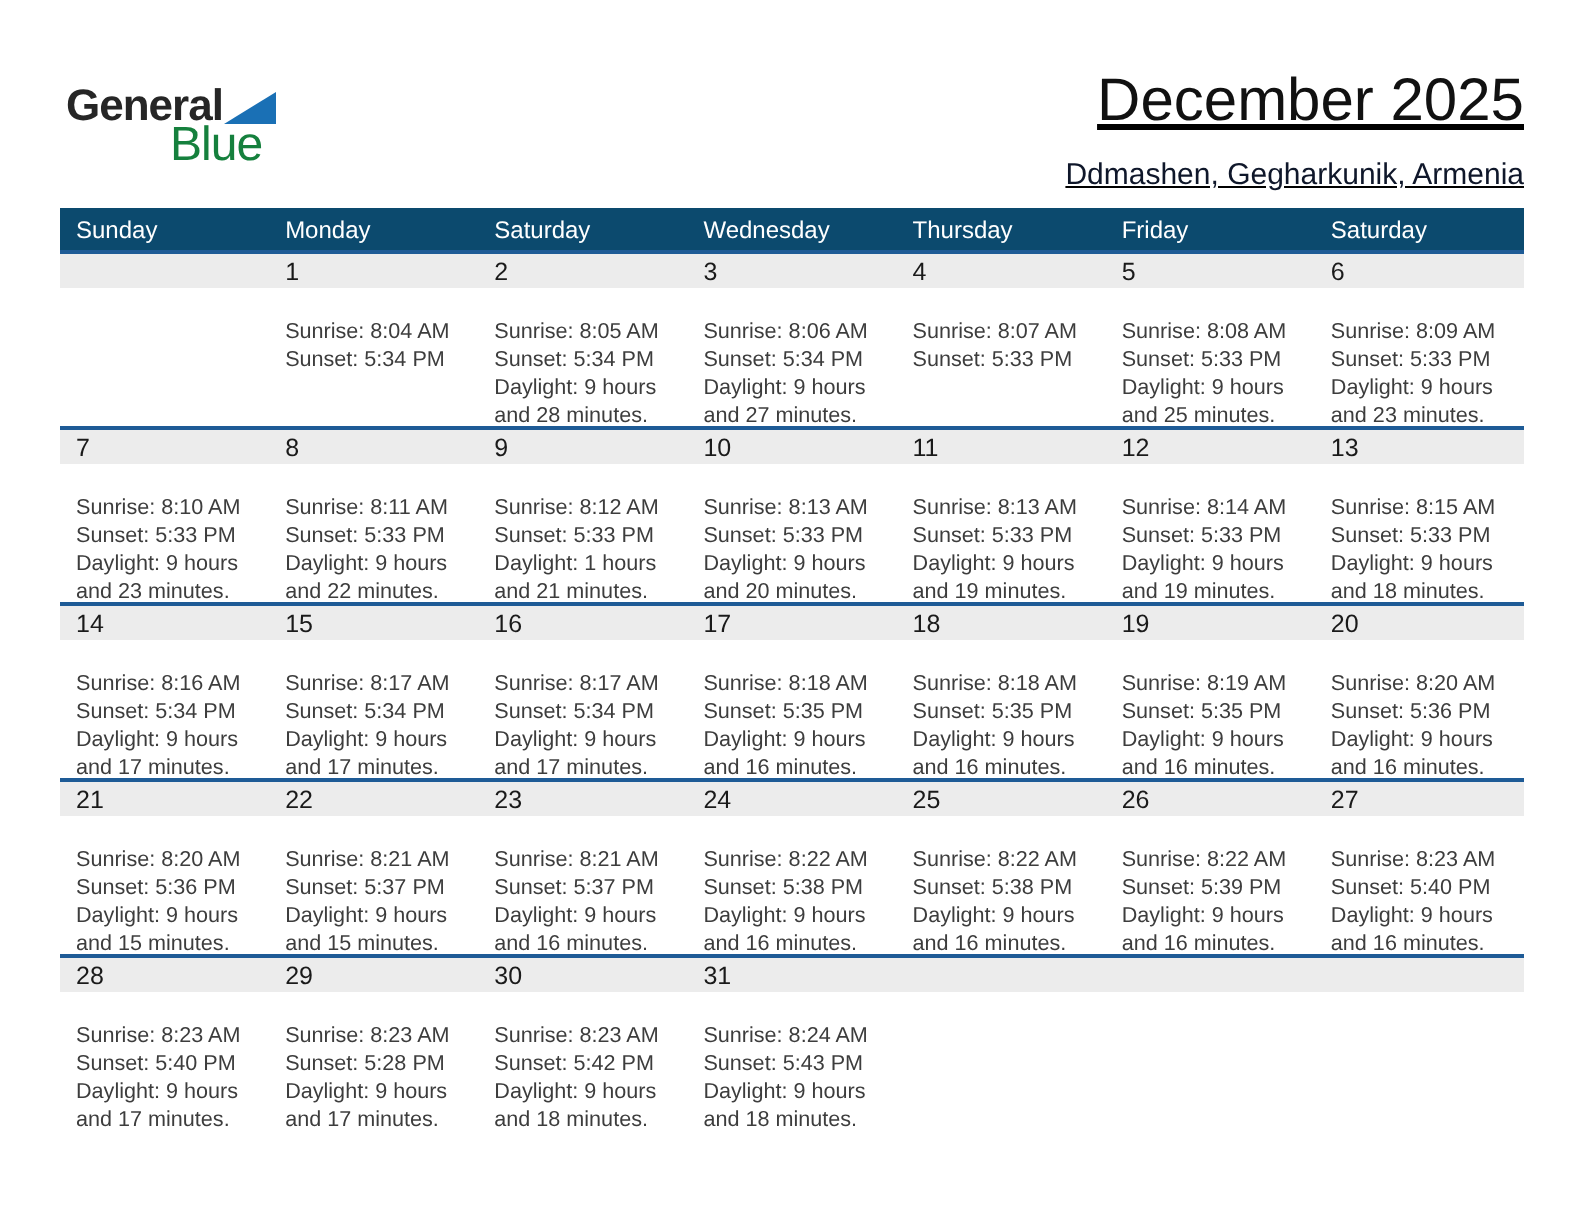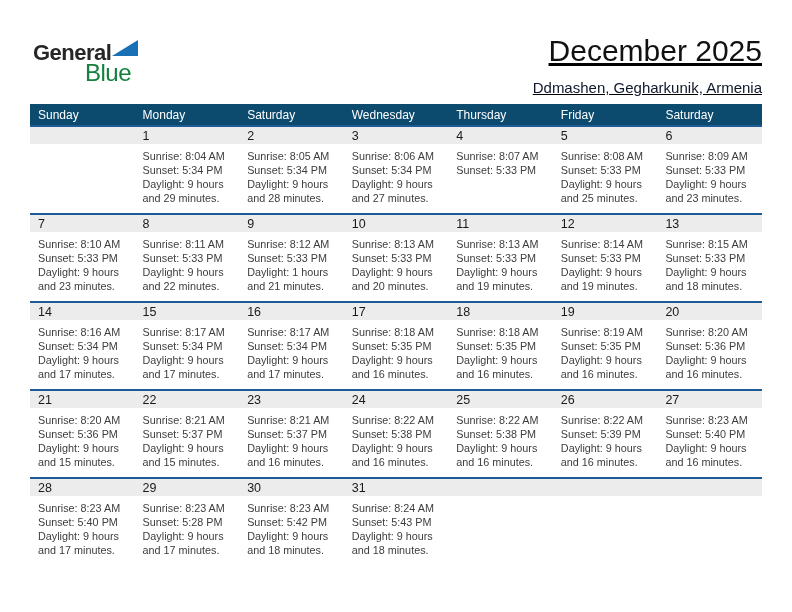--- a/index.html
+++ b/index.html
@@ -8,21 +8,21 @@
     position: relative;
     width: 792px;
     height: 612px;
     background: #ffffff;
     font-family: "Liberation Sans", sans-serif;
     overflow: hidden;
   }
 
   
   .logo { position: absolute; left: 33px; top: 40px; }
-  .logo-line1 { display: flex; align-items: flex-start; }
+  .logo-line1 { display: flex; align-items: flex-end; }
   .logo-general {
     font-size: 22px; font-weight: 600; color: #262626; letter-spacing: -0.5px;
   }
   .logo-triangle {
     width: 0; height: 0;
     border-left: 26px solid transparent;
     border-bottom: 16px solid #1a70b5;
     margin-left: 1px; margin-bottom: 4px;
   }
   .logo-blue {
@@ -49,21 +49,21 @@
     display: grid; grid-template-columns: repeat(7, 1fr);
     height: 88px;
     border-top: 2px solid #1e5b96;
     background: linear-gradient(to bottom, #ececec 0px, #ececec 17px, #ffffff 17px);
   }
   .cell { padding: 1px 5px 0 8px; }
   .day-num { font-size: 12.5px; color: #1a1a1a; height: 17px; line-height: 16px; }
   .detail {
     font-size: 10.8px; line-height: 14px; color: #3d3d3d;
   }
-  .detail.first { margin-top: 4px; }
+  .detail.first { margin-top: 14px; }
 </style>
 </head>
 <body>
 
 <div class="page">
 
   <div class="logo">
     <div class="logo-line1">
       <span class="logo-general">General</span>
       <span class="logo-triangle"></span>
@@ -86,21 +86,20 @@
         <div class="dh-cell">Friday</div>
         <div class="dh-cell">Saturday</div>
       </div>
     <div>
         <div class="week">
           <div class="cell"></div>
           <div class="cell">
             <div class="day-num">1</div>
             <div class="detail first">Sunrise: 8:04 AM</div>
             <div class="detail">Sunset: 5:34 PM</div>
-            <div class="detail">Daylight: 9 hours and 29 minutes.</div>
           </div>
           <div class="cell">
             <div class="day-num">2</div>
             <div class="detail first">Sunrise: 8:05 AM</div>
             <div class="detail">Sunset: 5:34 PM</div>
             <div class="detail">Daylight: 9 hours and 28 minutes.</div>
           </div>
           <div class="cell">
             <div class="day-num">3</div>
             <div class="detail first">Sunrise: 8:06 AM</div>

